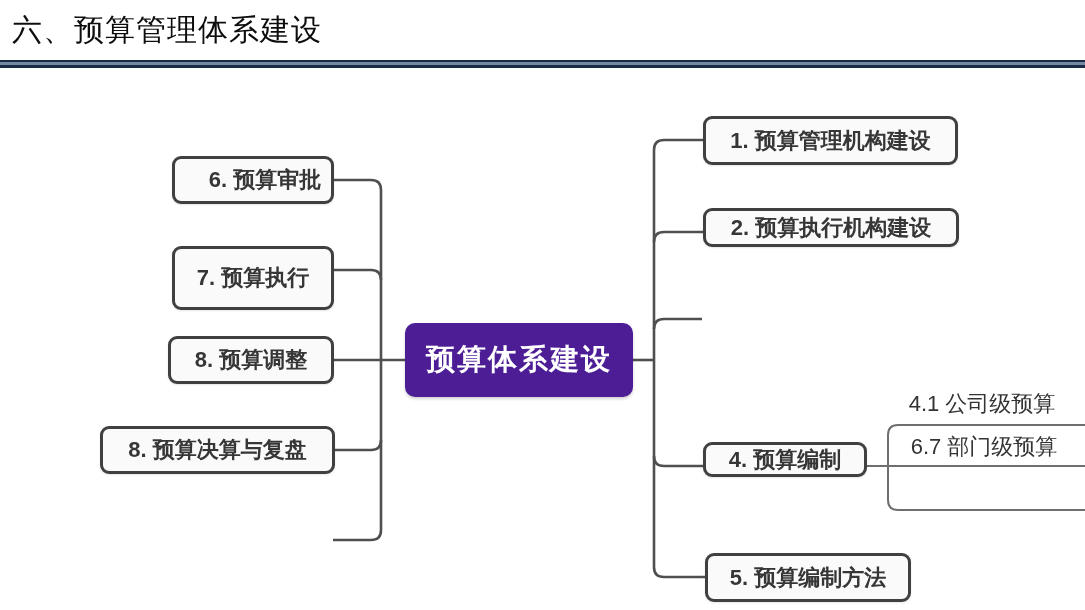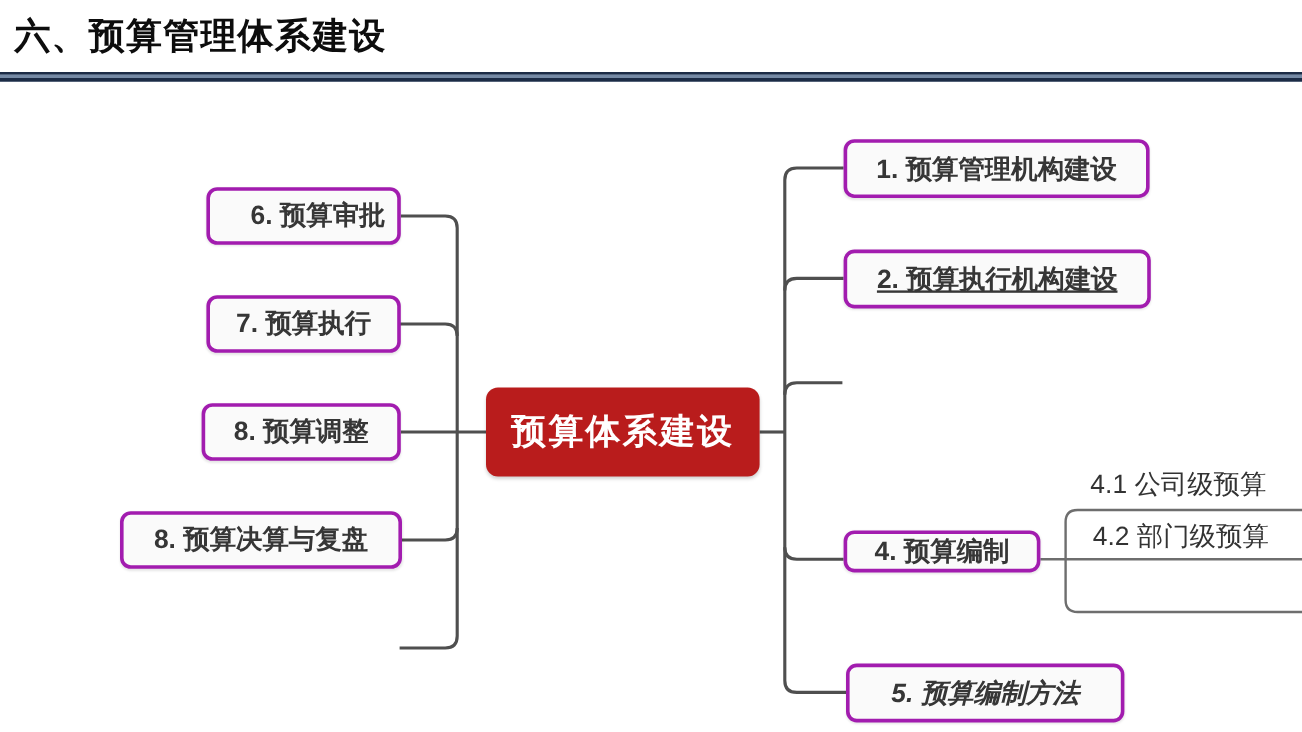--- a/index.html
+++ b/index.html
@@ -6,45 +6,45 @@
     margin: 0; padding: 0;
     width: 1085px; height: 610px;
     background: #ffffff;
     font-family: "Liberation Sans", "DejaVu Sans", sans-serif;
     overflow: hidden;
   }
   .stage { position: relative; width: 1085px; height: 610px; }
 
   .page-title {
     position: absolute; left: 12px; top: 10px;
-    font-size: 30px; font-weight: bold; color: #0d0d0d;
+    font-size: 30px; font-weight: normal; color: #0d0d0d;
     letter-spacing: 1px; white-space: nowrap; text-align: center;
   }
   .title-rule {
     position: absolute; left: 0; top: 60px; width: 1085px;
     height: 3px; background: #7589a4;
     border-top: 2px solid #1c2b45;
     border-bottom: 3px solid #1c2b45;
   }
 
   svg.connectors { position: absolute; left: 0; top: 0; }
 
   .node {
     position: absolute;
     background: #fafafa;
-    border: 3px solid #a21caf;
+    border: 3px solid #404040;
     border-radius: 9px;
     display: flex; align-items: center; justify-content: center;
     font-weight: bold; font-size: 22px; color: #363636;
     white-space: nowrap; box-sizing: border-box;
     box-shadow: 0 1px 2px rgba(0,0,0,0.10);
   }
   .root {
     position: absolute;
-    background: #b91c1c;
+    background: #4c1d95;
     border-radius: 10px;
     display: flex; align-items: center; justify-content: center;
     font-weight: bold; font-size: 29px; color: #ffffff;
     letter-spacing: 2px; white-space: nowrap; box-sizing: border-box;
     box-shadow: 0 2px 3px rgba(0,0,0,0.18);
   }
   .subnode {
     position: absolute;
     font-weight: normal; font-size: 22px; color: #333333;
     white-space: nowrap; text-align: center;
@@ -83,25 +83,25 @@
 
       <path d="M 867 466 H 1085"></path>
 
       <path d="M 1085 425 H 898 Q 888 425 888 435 V 500 Q 888 510 898 510 H 1085"></path>
     </g>
   </svg>
 
   <div class="root" style="left:405px; top:323px; width:228px; height:74px;">预算体系建设</div>
 
   <div class="node" style="left:703px; top:116px; width:255px; height:49px;">1. 预算管理机构建设</div>
-  <div class="node" style="left:703px; top:208px; width:256px; height:49px;text-decoration:underline;">2. 预算执行机构建设</div>
+  <div class="node" style="left:703px; top:208px; width:256px; height:39px;">2. 预算执行机构建设</div>
   <div class="node" style="left:703px; top:442px; width:164px; height:35px;">4. 预算编制</div>
-  <div class="node" style="left:705px; top:553px; width:232px; height:49px;font-style:italic;">5. 预算编制方法</div>
+  <div class="node" style="left:705px; top:553px; width:206px; height:49px;">5. 预算编制方法</div>
 
   <div class="subnode" style="left:896px; top:389px; width:172px;">4.1 公司级预算</div>
-  <div class="subnode" style="left:900px; top:432px; width:168px;">4.2 部门级预算</div>
+  <div class="subnode" style="left:900px; top:432px; width:168px;">6.7 部门级预算</div>
 
   <div class="node" style="left:172px; top:156px; width:162px; height:48px;padding-left:24px;">6. 预算审批</div>
-  <div class="node" style="left:172px; top:246px; width:162px; height:48px;">7. 预算执行</div>
+  <div class="node" style="left:172px; top:246px; width:162px; height:64px;">7. 预算执行</div>
   <div class="node" style="left:168px; top:336px; width:166px; height:48px;">8. 预算调整</div>
   <div class="node" style="left:100px; top:426px; width:235px; height:48px;">8. 预算决算与复盘</div>
 
 </div>
 
 </body></html>

